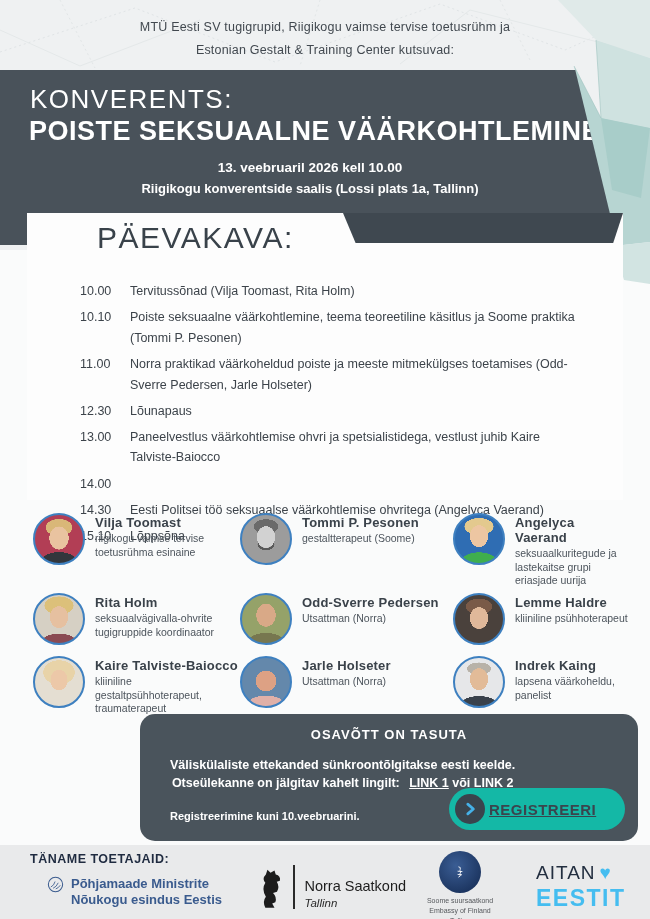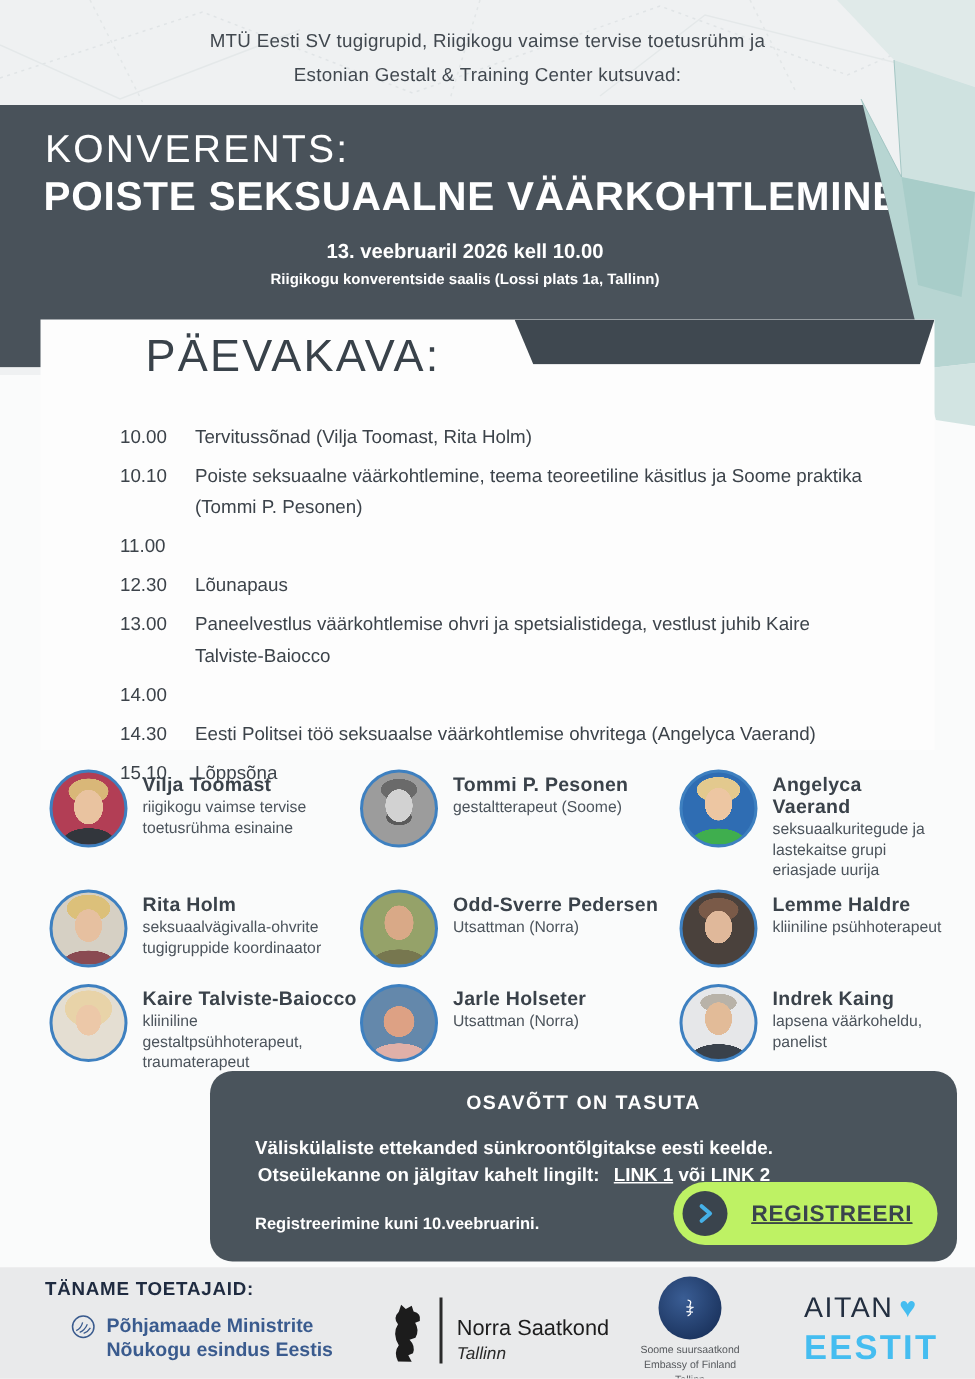--- a/index.html
+++ b/index.html
@@ -13,21 +13,21 @@
   
   .invite { position:absolute; top:16px; left:0; width:650px; text-align:center; z-index:2;
             font-size:12.5px; color:#41484f; line-height:1.8; letter-spacing:.2px; }
 
   
   .hero { position:absolute; top:70px; left:0; width:650px; height:175px; background:#49525a; z-index:1;
           clip-path:polygon(0 0, 88.5% 0, 95% 100%, 0 100%); color:#fff; }
   .hero-kicker { position:absolute; left:30px; top:14px; font-size:26px; font-weight:300; letter-spacing:1.5px; }
   .hero-title  { position:absolute; left:29px; top:46px; font-size:27px; font-weight:800; letter-spacing:.5px; white-space:nowrap; }
   .hero-date   { position:absolute; left:10px; top:90px; width:600px; text-align:center; font-size:13.5px; font-weight:700; }
-  .hero-loc    { position:absolute; left:10px; top:111px; width:600px; text-align:center; font-size:10px; font-weight:700; }
+  .hero-loc    { position:absolute; left:10px; top:111px; width:600px; text-align:center; font-size:13px; font-weight:700; }
 
   
   .agenda-card { position:absolute; left:27px; top:213px; width:596px; height:287px; background:#fdfdfd; z-index:2; }
   .agenda-band { position:absolute; left:316px; top:0; width:280px; height:30px; background:#3f4850;
                  clip-path:polygon(0 0, 100% 0, 96.5% 100%, 4.5% 100%); }
   .agenda-head { position:absolute; left:70px; top:8px; font-size:30px; font-weight:500; letter-spacing:1.5px; color:#39424a; }
   .agenda-list { position:absolute; left:53px; top:68px; width:505px; display:flex; flex-direction:column; gap:5.5px; }
   .agenda-row  { display:flex; font-size:12.5px; color:#3c434a; line-height:1.65; }
   .agenda-row .time { width:50px; flex-shrink:0; }
   .agenda-row .desc { width:452px; }
@@ -67,22 +67,22 @@
 
   
   .reg-card { position:absolute; left:140px; top:714px; width:498px; height:127px; background:#4a545c;
               border-radius:15px; color:#fff; z-index:2; }
   .reg-title { position:absolute; top:13px; left:0; width:100%; text-align:center;
                font-size:13px; font-weight:700; letter-spacing:1px; }
   .reg-body { position:absolute; left:30px; top:42px; font-size:12.5px; font-weight:700; line-height:1.45;text-align:center; }
   .reg-link { color:#ffffff; text-decoration:underline; cursor:pointer; }
   .reg-link:first-of-type { margin-left:6px; }
   .reg-deadline { position:absolute; left:30px; top:96px; font-size:11px; font-weight:700; }
-  .reg-btn { position:absolute; right:13px; top:74px; width:176px; height:42px; background:#bef264;
-             border:none; border-radius:21px; display:flex; align-items:center; gap:16px; padding:0 6px; cursor:pointer;text-decoration:underline; }
+  .reg-btn { position:absolute; right:13px; top:74px; width:176px; height:42px; background:#14b8a6;
+             border:none; border-radius:21px; display:flex; align-items:center; gap:4px; padding:0 6px; cursor:pointer; }
   .btn-circle { width:30px; height:30px; border-radius:50%; background:#3a444d; display:flex;
                 align-items:center; justify-content:center; flex-shrink:0; }
   .btn-label { font-family:"Liberation Sans", sans-serif; font-size:15px; font-weight:700; color:#3a444d;
                text-decoration:underline; letter-spacing:.5px; }
 
   
   .sponsors { position:absolute; left:0; top:845px; width:650px; height:74px; background:#e9eaeb; z-index:2; }
   .sp-head { position:absolute; left:30px; top:7px; font-size:12.5px; font-weight:700; color:#1f2b40; letter-spacing:.5px; }
   .nordic { position:absolute; left:47px; top:31px; display:flex; gap:7px; align-items:flex-start; }
   .nordic-text { font-size:13px; font-weight:700; color:#3a5b8e; line-height:1.25; }
@@ -139,20 +139,21 @@
       <div class="agenda-row">
         <span class="time">10.00</span>
         <span class="desc">Tervitussõnad (Vilja Toomast, Rita Holm)</span>
       </div>
       <div class="agenda-row">
         <span class="time">10.10</span>
         <span class="desc">Poiste seksuaalne väärkohtlemine, teema teoreetiline käsitlus ja Soome praktika (Tommi P. Pesonen)</span>
       </div>
       <div class="agenda-row">
         <span class="time">11.00</span>
+        <span class="desc">Norra praktikad väärkoheldud poiste ja meeste mitmekülgses toetamises (Odd-Sverre Pedersen, Jarle Holseter)</span>
       </div>
       <div class="agenda-row">
         <span class="time">12.30</span>
         <span class="desc">Lõunapaus</span>
       </div>
       <div class="agenda-row">
         <span class="time">13.00</span>
         <span class="desc">Paneelvestlus väärkohtlemise ohvri ja spetsialistidega, vestlust juhib Kaire Talviste-Baiocco</span>
       </div>
       <div class="agenda-row">

